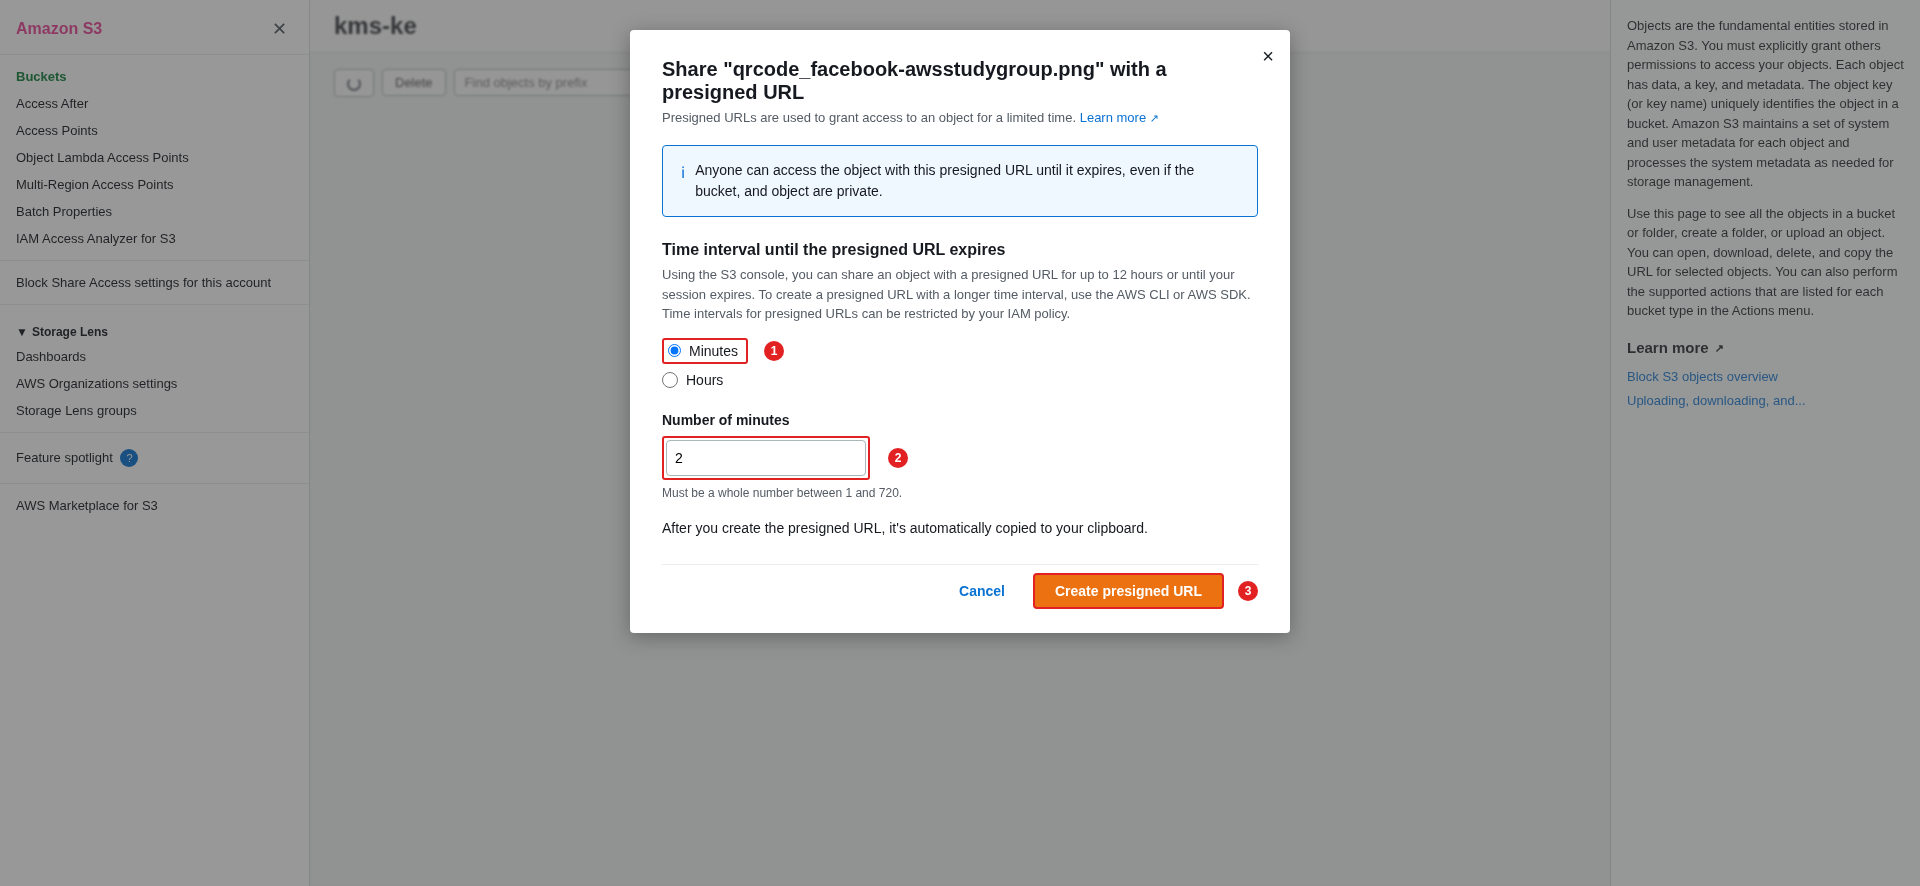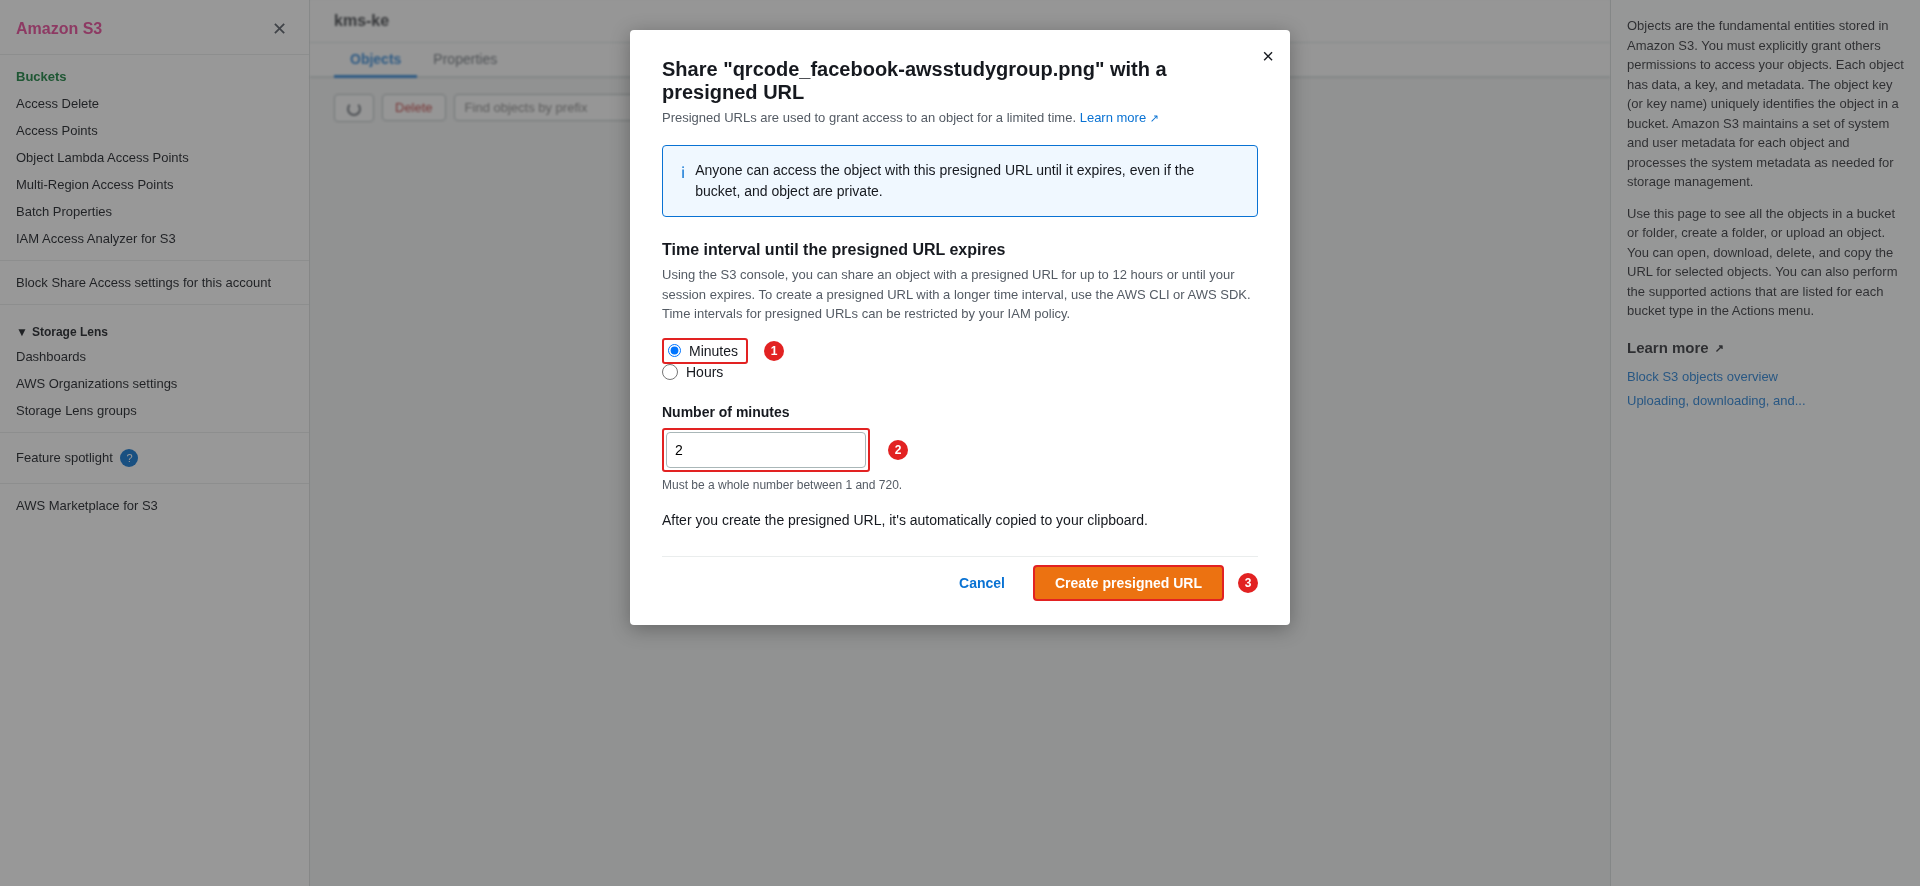--- a/index.html
+++ b/index.html
@@ -101,21 +101,21 @@
       opacity: 0.7;
     }
 
     .main-header {
       background: #fff;
       padding: 12px 24px;
       border-bottom: 1px solid #d5dbdb;
     }
 
     .breadcrumb-title {
-      font-size: 16px;
+      font-size: 24px;
       font-weight: 700;
       color: #16191f;
     }
 
     .main-tabs {
       display: flex;
       gap: 0;
       border-bottom: 2px solid #d5dbdb;
       background: #fff;
       padding: 0 24px;
@@ -262,21 +262,21 @@
       font-size: 13px;
       color: #545b64;
       margin-bottom: 14px;
       line-height: 1.5;
     }
 
     
     .radio-group {
       display: flex;
       flex-direction: column;
-      gap: 0;
+      gap: 8px;
       margin-bottom: 24px;
     }
 
     .radio-item {
       display: flex;
       align-items: center;
       gap: 8px;
       font-size: 14px;
       color: #16191f;
       cursor: pointer;
@@ -407,21 +407,21 @@
       color: #16191f;
     }
 
     .delete-btn {
       background: #fff;
       border: 1px solid #aab7b8;
       border-radius: 4px;
       padding: 5px 12px;
       font-size: 13px;
       cursor: pointer;
-      color: #b91c1c;
+      color: #404040;
     }
 
     .search-bar {
       border: 1px solid #aab7b8;
       border-radius: 4px;
       padding: 5px 10px;
       font-size: 13px;
       width: 200px;
     }
   </style>
@@ -432,21 +432,21 @@
 
   <div class="sidebar">
     <div class="sidebar-header">
       <span class="sidebar-title">Amazon S3</span>
       <button class="sidebar-close-btn">✕</button>
     </div>
     <div class="sidebar-nav-item active">
       <span>Buckets</span>
     </div>
     <div class="sidebar-nav-item">
-      <span>Access Delete</span>
+      <span>Access After</span>
     </div>
     <div class="sidebar-nav-item">
       <span>Access Points</span>
     </div>
     <div class="sidebar-nav-item">
       <span>Object Lambda Access Points</span>
     </div>
     <div class="sidebar-nav-item">
       <span>Multi-Region Access Points</span>
     </div>
@@ -481,28 +481,20 @@
     </div>
     <div class="sidebar-divider"></div>
     <div class="sidebar-nav-item">
       <span>AWS Marketplace for S3</span>
     </div>
   </div>
 
   <div class="main-content">
     <div class="main-header">
       <div class="breadcrumb-title">kms-ke</div>
-    </div>
-    <div class="main-tabs">
-      <div class="tab active">
-        <span>Objects</span>
-      </div>
-      <div class="tab">
-        <span>Properties</span>
-      </div>
     </div>
     <div class="main-body">
       <div class="objects-toolbar">
         <button class="toolbar-btn">
           <span style="display:inline-block;width:14px;height:14px;border:2px solid #545b64;border-top-color:transparent;border-radius:50%;vertical-align:middle;"></span>
         </button>
         <button class="delete-btn">
           <span>Delete</span>
         </button>
         <input class="search-bar" type="text" placeholder="Find objects by prefix" style="">

